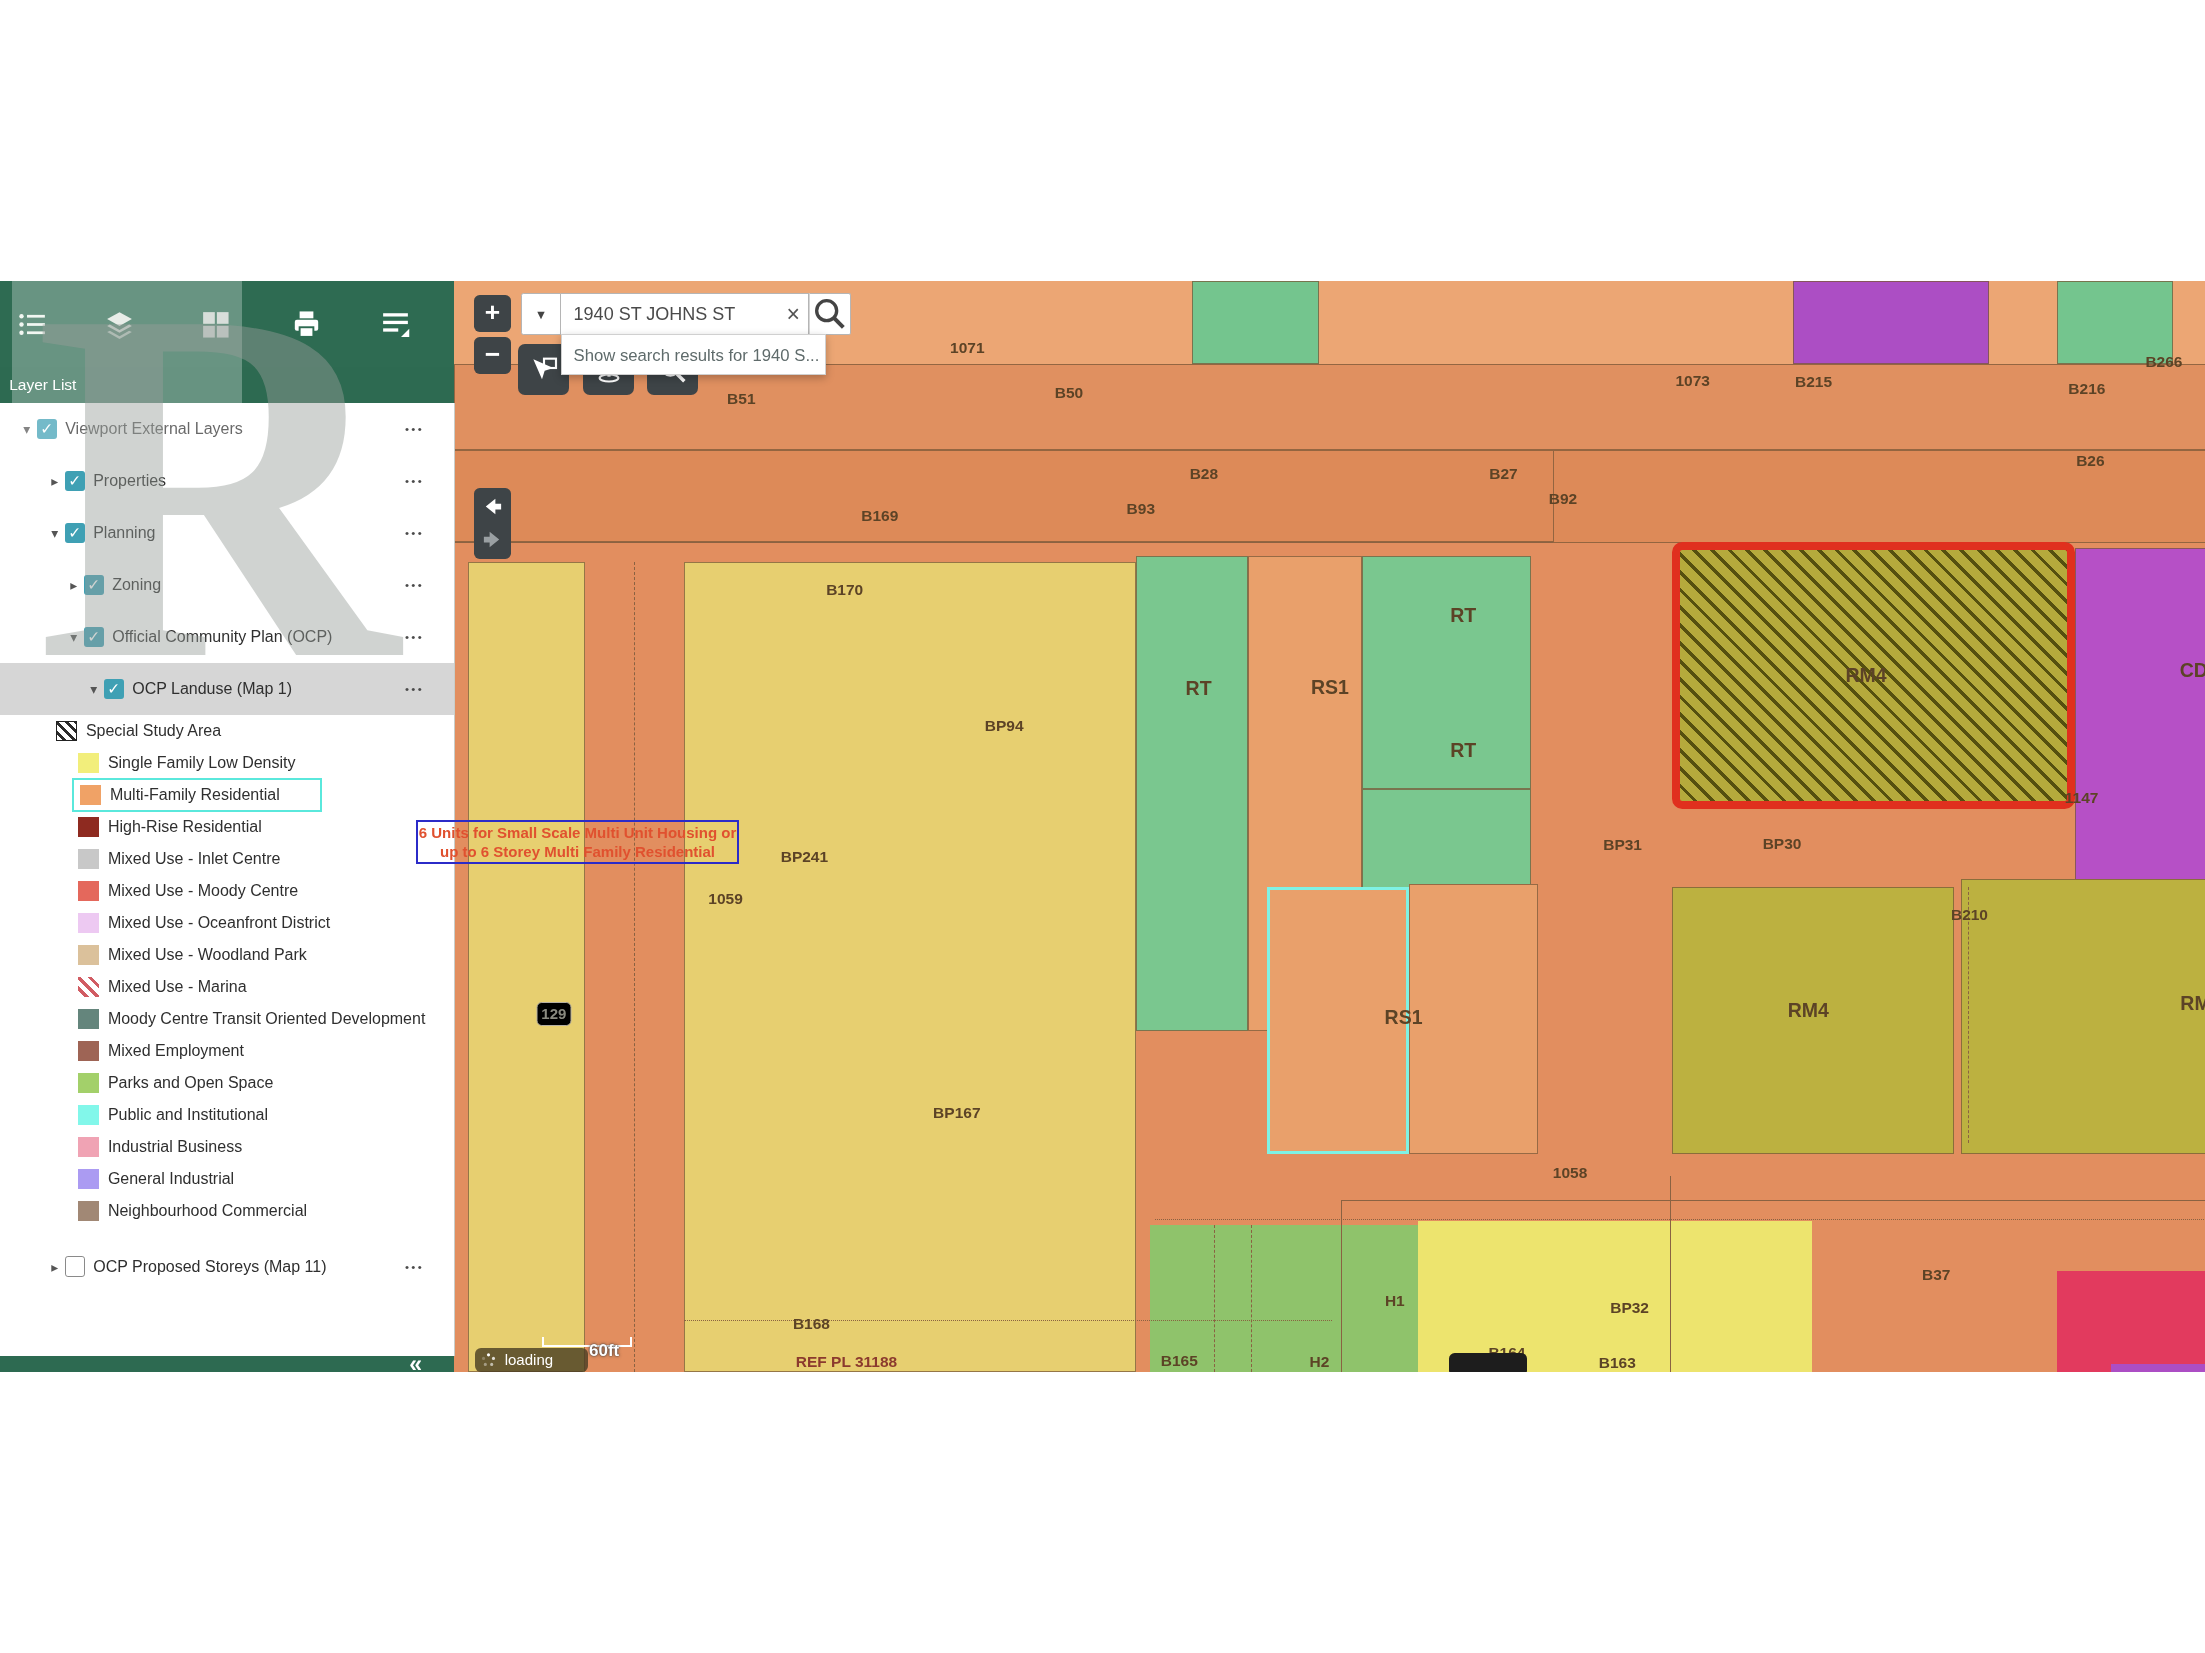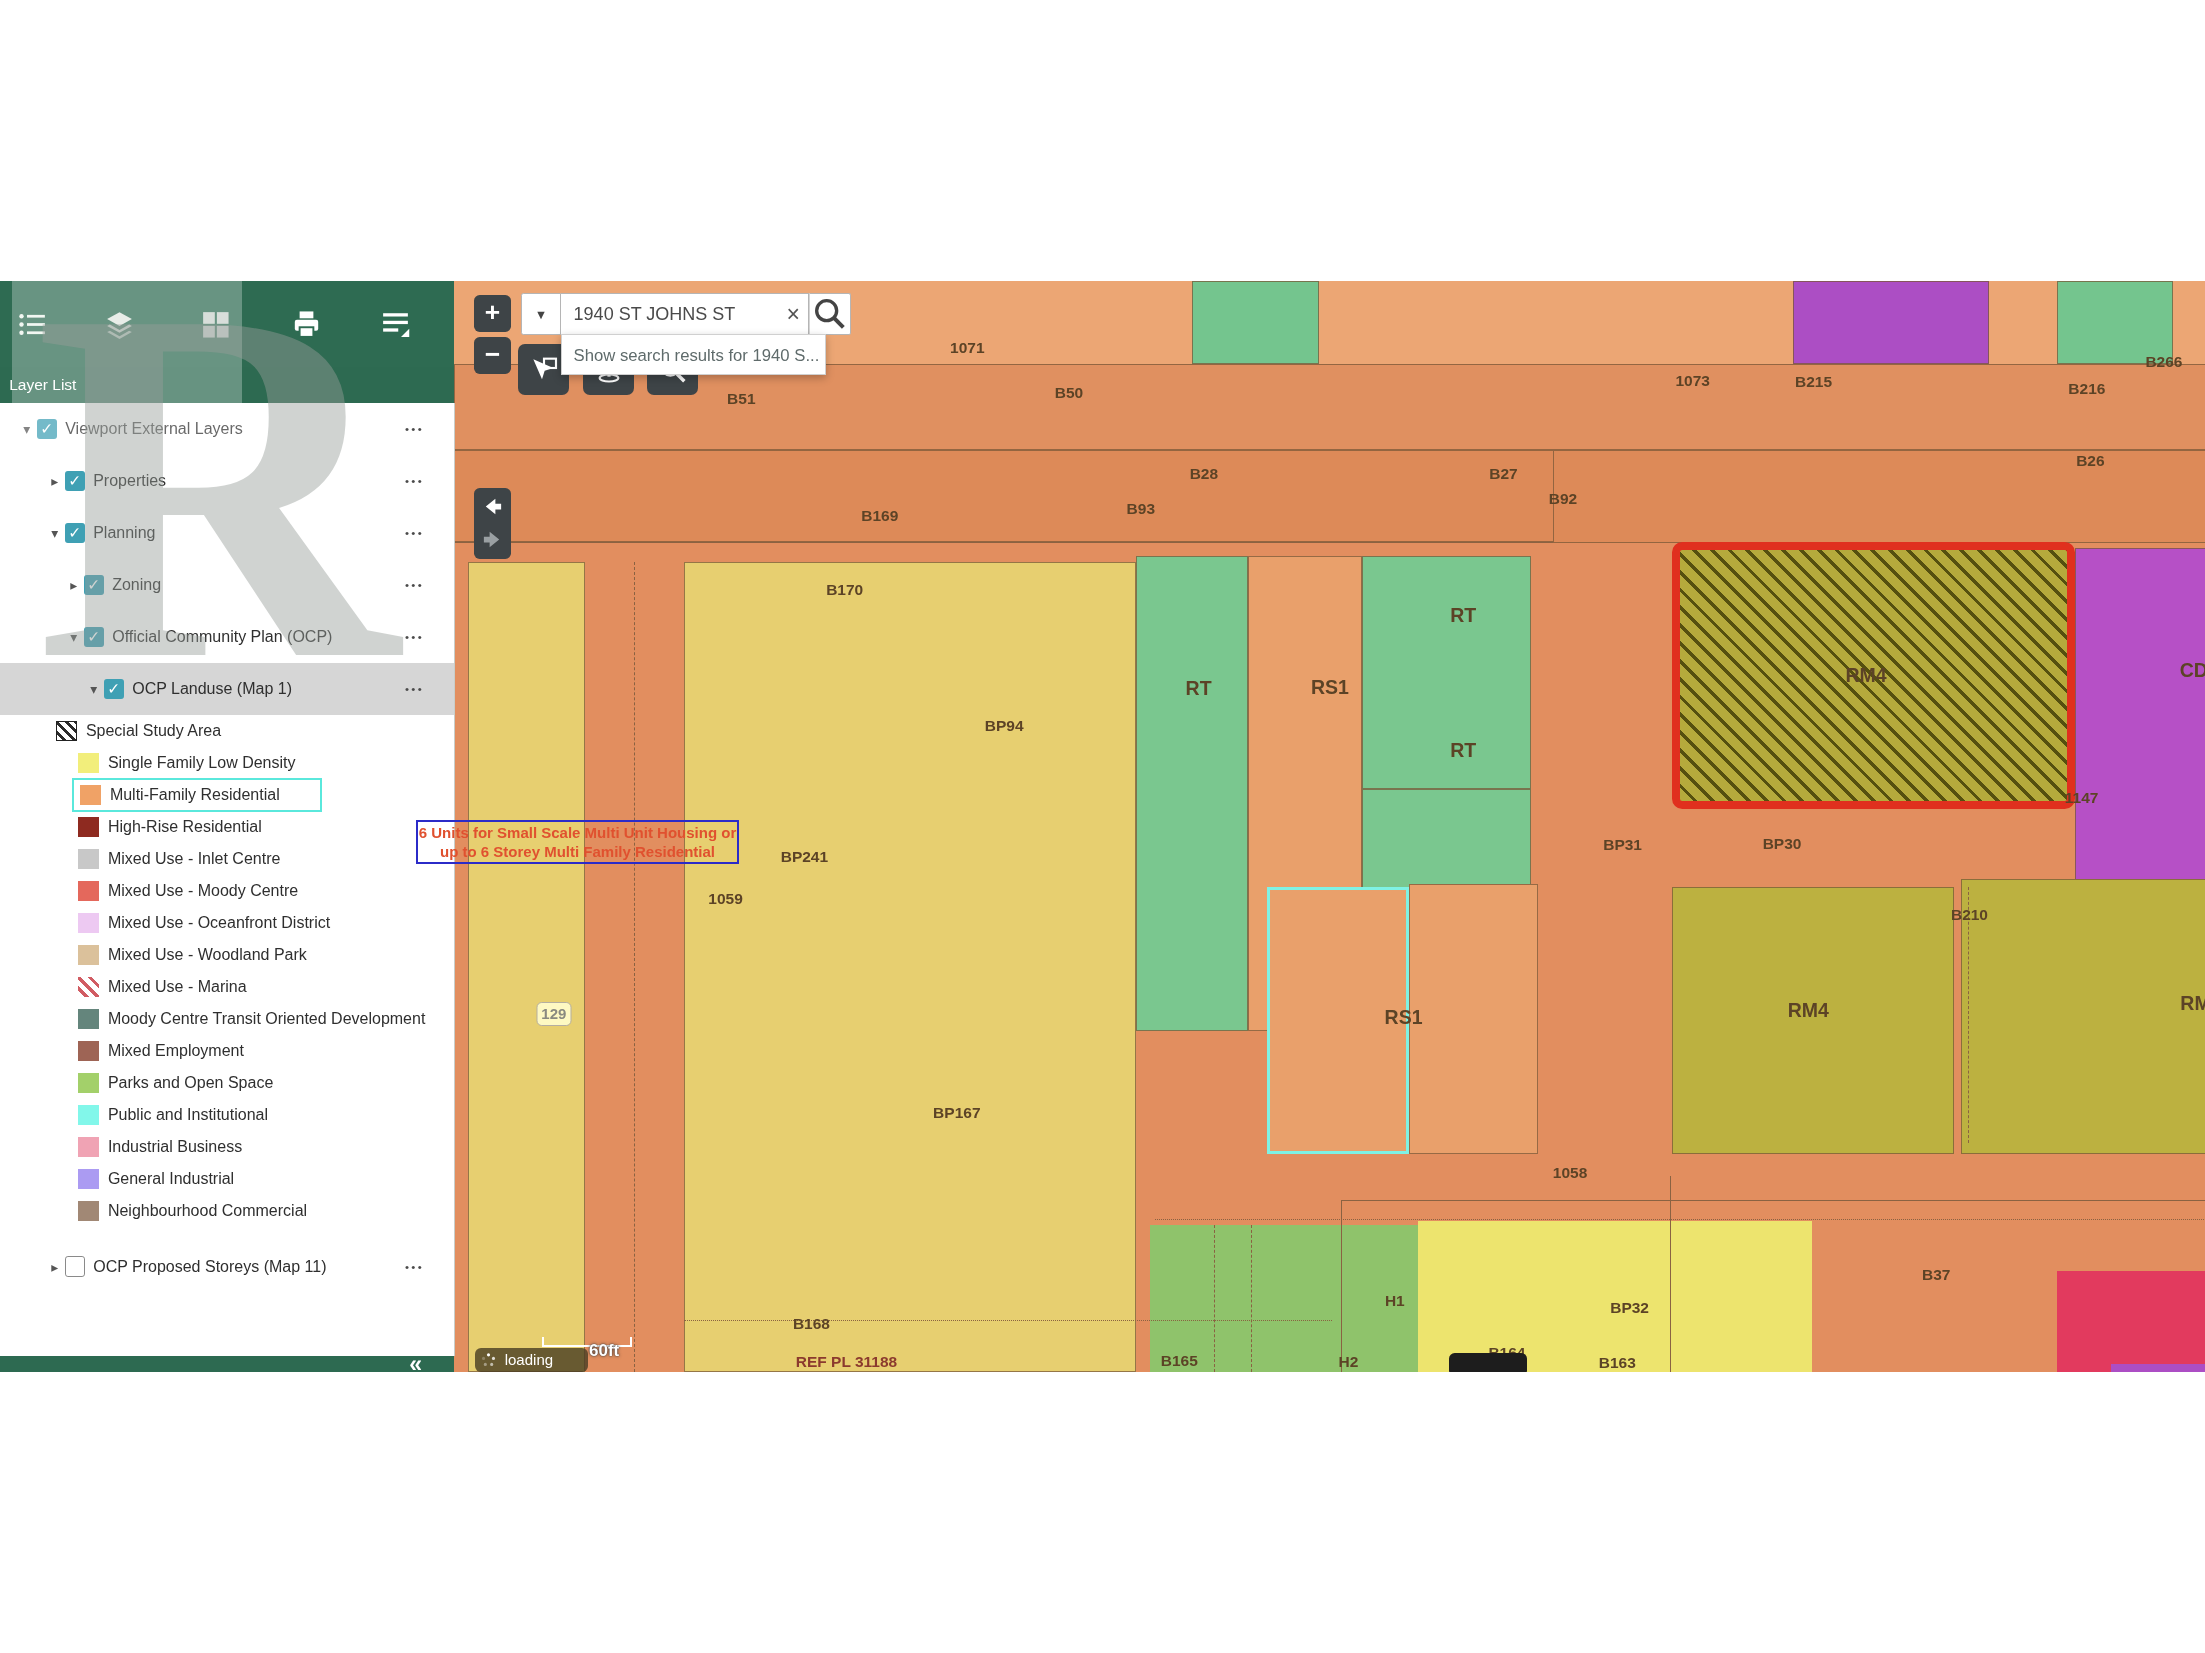--- a/index.html
+++ b/index.html
@@ -50,21 +50,21 @@
   
   .map{position:absolute;left:454px;top:0;width:1752px;height:1091px;background:#E28E5F;overflow:hidden;z-index:1;}
   .parcel{position:absolute;box-sizing:border-box;}
   .parcel.b{border:1.1px solid rgba(122,88,56,0.75);}
   .parcel.hatch{background:repeating-linear-gradient(45deg,#B5AA3C 0 9.2px,#55500F 9.2px 12.6px);
                 border:8px solid #E0301E;border-radius:10.3px;}
   .parcel.cyansel{border:3.4px solid #7FF2E4;}
   .mline{position:absolute;}
   .mlabel{position:absolute;transform:translate(-50%,-50%);font-size:15.5px;font-weight:bold;color:#5C4326;white-space:nowrap;z-index:2;}
   .mlabel.zone{font-size:19.5px;}
-  .shield{position:absolute;transform:translate(-50%,-50%);width:33px;height:22px;background:#fef9c3;border:1.7px solid #b5afa2;
+  .shield{position:absolute;transform:translate(-50%,-50%);width:33px;height:22px;background:#000000;border:1.7px solid #b5afa2;
           border-radius:5.2px;color:#8a8a80;font-size:15px;font-weight:bold;text-align:center;line-height:22px;z-index:2;}
   .ctl{position:absolute;background:#3E4447;border-radius:5.7px;color:#fff;text-align:center;z-index:5;}
   .zbtn{left:20px;width:37px;height:37px;font-size:26.4px;line-height:34px;font-weight:bold;}
   .navgrp{position:absolute;left:20px;top:207px;width:37px;height:71px;background:#3E4447;border-radius:5.7px;z-index:5;}
   .navgrp svg{position:absolute;left:6.9px;width:23px;height:23px;}
   .searchwrap{position:absolute;left:67px;top:11.5px;height:42px;display:flex;z-index:6;}
   .ddbtn{width:40px;height:42px;background:#fff;border:0.6px solid #b5b5b5;box-sizing:border-box;text-align:center;
          font-size:12.6px;color:#444;line-height:42px;border-radius:2.3px 0 0 2.3px;}
   .sinput{width:248px;height:42px;background:#fff;border:0.6px solid #b5b5b5;border-left:none;box-sizing:border-box;
           position:relative;}
@@ -217,21 +217,21 @@
         <span class="mlabel" style="left: 92.9%; top: 47.4%;">1147</span>
         <span class="mlabel" style="left: 20%; top: 52.8%;">BP241</span>
         <span class="mlabel" style="left: 15.5%; top: 56.6%;">1059</span>
         <span class="mlabel zone" style="left: 54.2%; top: 67.5%;">RS1</span>
         <span class="mlabel zone" style="left: 77.3%; top: 66.8%;">RM4</span>
         <span class="mlabel zone" style="left: 99.4%; top: 66.2%;">RM</span>
         <span class="mlabel" style="left: 86.5%; top: 58.1%;">B210</span>
         <span class="mlabel" style="left: 28.7%; top: 76.3%;">BP167</span>
         <span class="mlabel" style="left: 63.7%; top: 81.8%;">1058</span>
         <span class="mlabel" style="left: 53.7%; top: 93.5%;">H1</span>
-        <span class="mlabel" style="left: 49.4%; top: 99.1%; margin-left: 29px;">H2</span>
+        <span class="mlabel" style="left: 49.4%; top: 99.1%;">H2</span>
         <span class="mlabel" style="left: 41.4%; top: 99%;">B165</span>
         <span class="mlabel" style="left: 60.1%; top: 98.3%;">B164</span>
         <span class="mlabel" style="left: 66.4%; top: 99.2%;">B163</span>
         <span class="mlabel" style="left: 67.1%; top: 94.1%;">BP32</span>
         <span class="mlabel" style="left: 84.6%; top: 91.1%;">B37</span>
         <span class="mlabel" style="left: 20.4%; top: 95.6%;">B168</span>
         <span class="mlabel" style="left: 22.4%; top: 99.1%; color: rgb(139, 58, 46);">REF PL 31188</span>
         <div class="shield" style="left: 5.7%; top: 67.2%;">129</div>
       </div>
 

